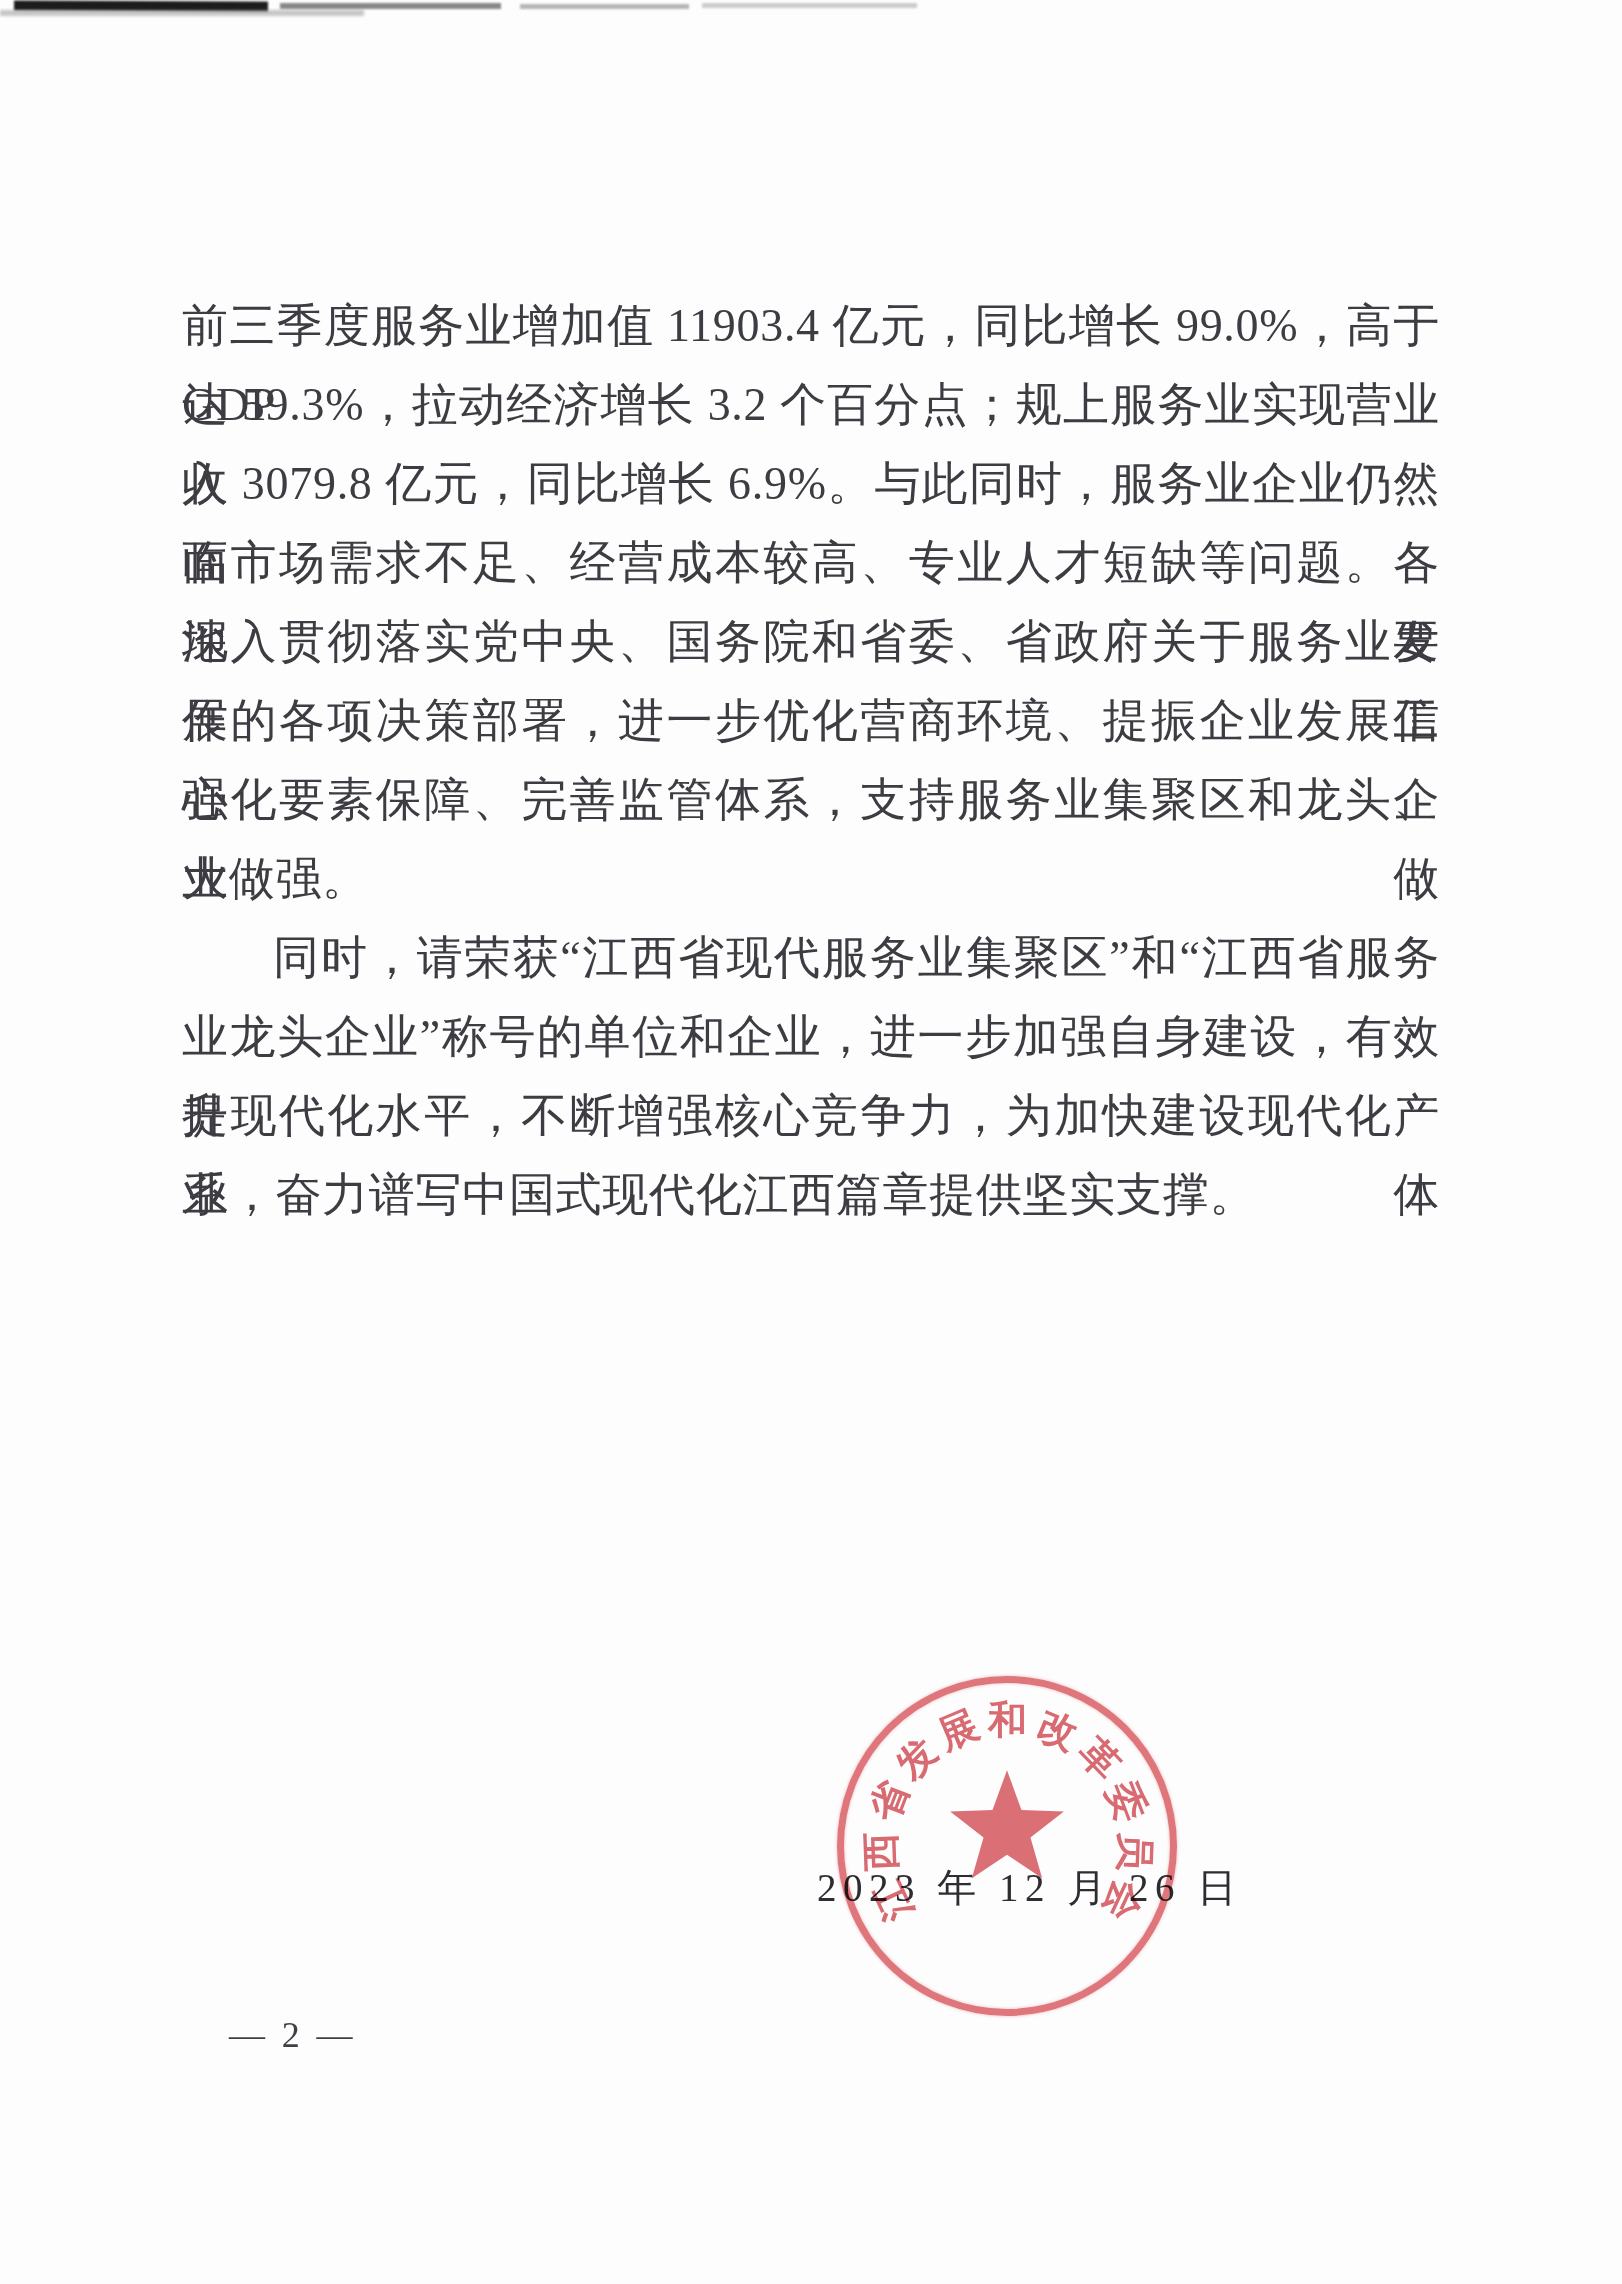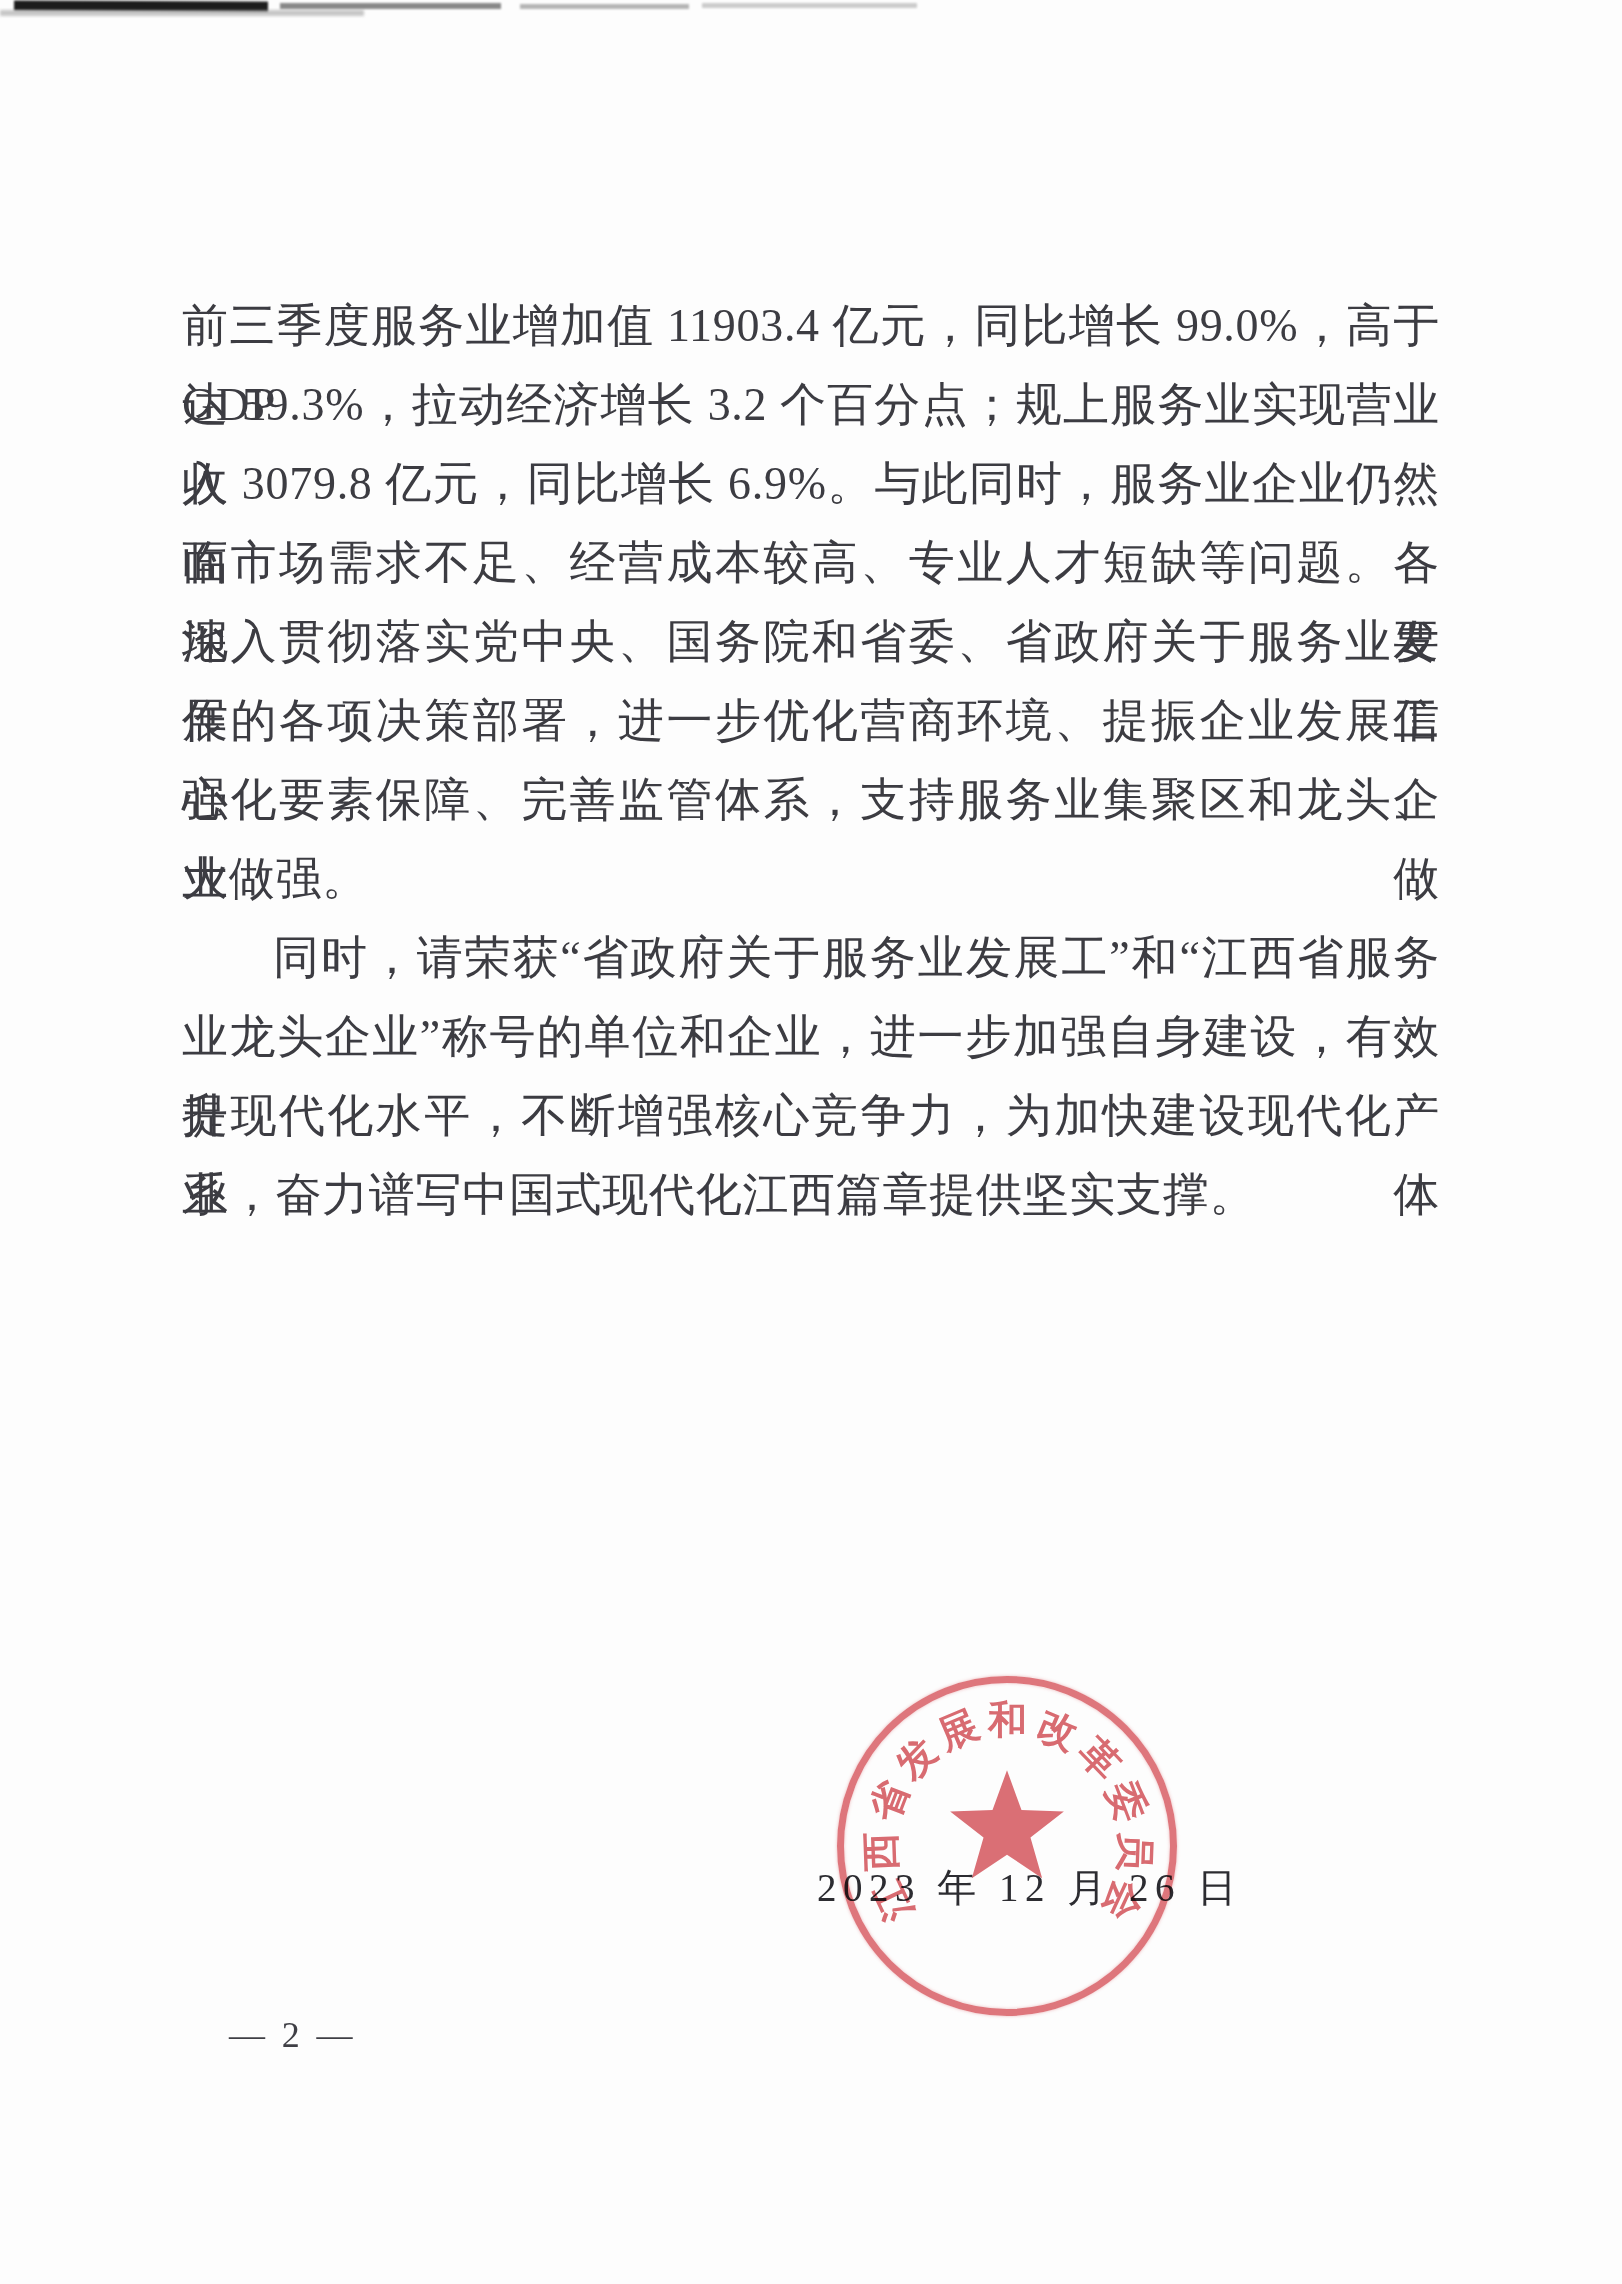--- a/index.html
+++ b/index.html
@@ -84,21 +84,21 @@
       <div class="line">前三季度服务业增加值 11903.4 亿元，同比增长 99.0%，高于 GDP</div>
       <div class="line">达 59.3%，拉动经济增长 3.2 个百分点；规上服务业实现营业收</div>
       <div class="line">入 3079.8 亿元，同比增长 6.9%。与此同时，服务业企业仍然面</div>
       <div class="line">临市场需求不足、经营成本较高、专业人才短缺等问题。各地要</div>
       <div class="line">深入贯彻落实党中央、国务院和省委、省政府关于服务业发展工</div>
       <div class="line">作的各项决策部署，进一步优化营商环境、提振企业发展信心、</div>
       <div class="line">强化要素保障、完善监管体系，支持服务业集聚区和龙头企业做</div>
       <div class="line last">大做强。</div>
     </div>
     <div>
-      <div class="line indent">同时，请荣获“省政府关于服务业发展工”和“江西省服务</div>
+      <div class="line indent">同时，请荣获“江西省现代服务业集聚区”和“江西省服务</div>
       <div class="line">业龙头企业”称号的单位和企业，进一步加强自身建设，有效提</div>
       <div class="line">升现代化水平，不断增强核心竞争力，为加快建设现代化产业体</div>
       <div class="line last">系，奋力谱写中国式现代化江西篇章提供坚实支撑。</div>
     </div>
 
   </div>
 
   <div class="seal">
     <div class="seal-ring"></div>
     <svg class="seal-star" width="130" height="130" viewBox="-100 -100 200 200">

